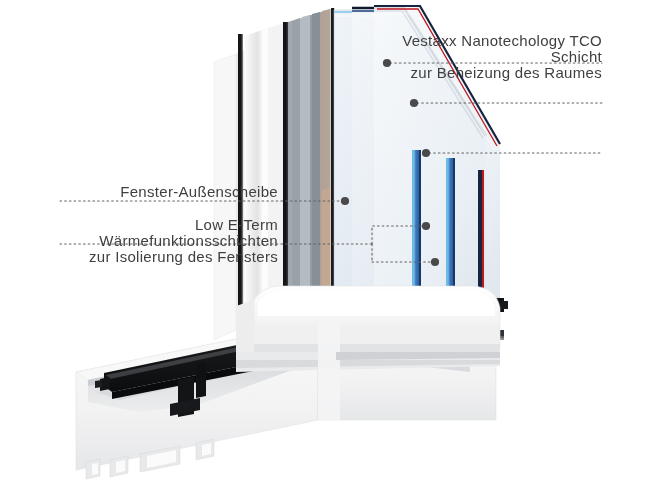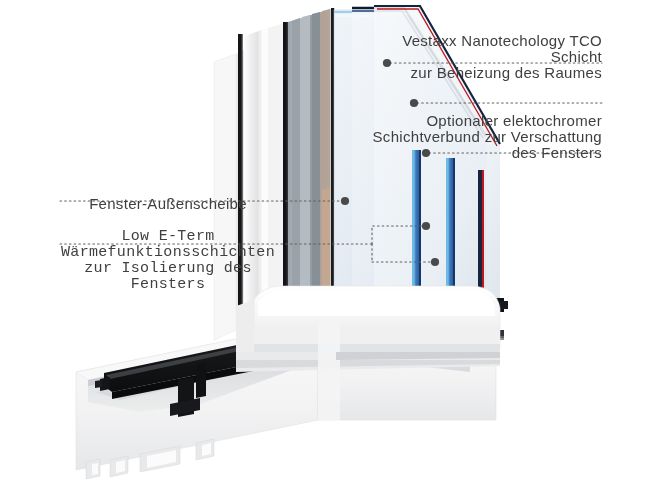--- a/index.html
+++ b/index.html
@@ -29,27 +29,27 @@
   }
   .callout {
     position: absolute;
     color: #3f3f3f;
     font-size: 15px;
     line-height: 16px;
     letter-spacing: 0.02em;
     white-space: pre-line;
   }
   .callout.right { text-align: right; }
-  .callout.left  { text-align: center; margin-top: 12px; }
+  .callout.left  { text-align: right; }
 
   #label-tco  { right: 65px; top: 33px; width: 240px; }
   #label-inner{ right: 65px; top: 86px; width: 240px; }
   #label-ec   { right: 65px; top: 113px; width: 240px; }
   #label-outer{ left: 58px; top: 184px; width: 220px; }
-  #label-lowe { left: 58px; top: 217px; width: 220px; font-family: Liberation Mono, monospace; }
+  #label-lowe { left: 58px; top: 217px; width: 220px; }
 </style>
 </head>
 <body>
 
 <div id="stage">
 
   <svg id="diagram" viewBox="0 0 667 500">
     <defs>
       <linearGradient id="gGlassFace" x1="0" y1="0" x2="1" y2="1">
         <stop offset="0%" stop-color="#eef3f8"></stop>
@@ -295,22 +295,19 @@
       <circle cx="345" cy="201" r="4.1"></circle>
       <circle cx="426" cy="226" r="4.1"></circle>
       <circle cx="435" cy="262" r="4.1"></circle>
     </g>
   </svg>
 
   <div class="callout right" id="label-tco">Vestaxx Nanotechology TCO Schicht
 zur Beheizung des Raumes</div>
 
 
-  <div class="callout right" id="label-ec">Optionaler elektochromer
-Schichtverbund zur Verschattung
-des Fensters</div>
 
   <div class="callout left" id="label-outer">Fenster-Außenscheibe</div>
 
   <div class="callout left" id="label-lowe">Low E-Term Wärmefunktionsschichten
 zur Isolierung des Fensters</div>
 
 </div>
 
 </body></html>

